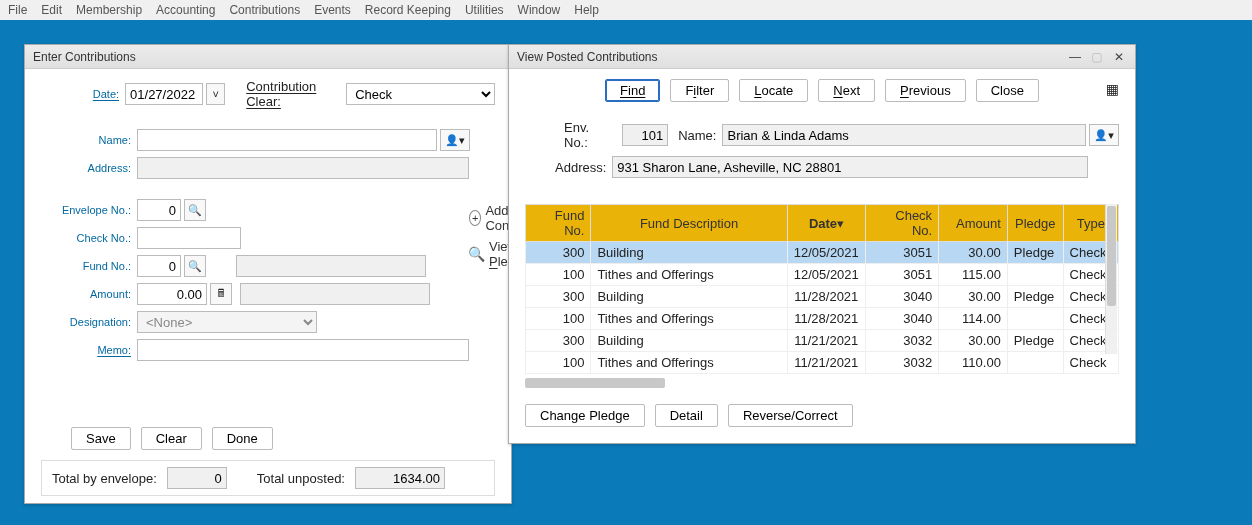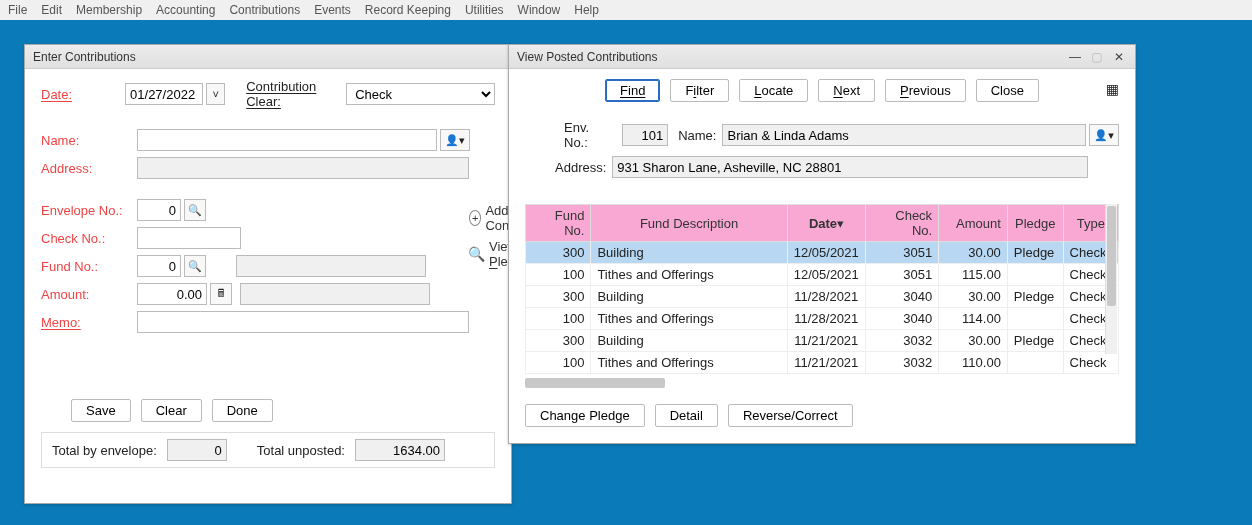--- a/index.html
+++ b/index.html
@@ -9,36 +9,36 @@
 .menubar span { cursor: pointer; }
 
 .window { position: absolute; background: #fff; border: 1px solid #aaa; box-shadow: 0 1px 3px rgba(0,0,0,.2); }
 .titlebar { background: linear-gradient(#ececec,#e0e0e0); height: 24px; display: flex; align-items: center; padding: 0 8px; font-size: 12px; color: #333; border-bottom: 1px solid #ccc; justify-content: space-between;}
 .titlebar .ctrls { display:flex; gap: 6px; color:#444;}
 .titlebar .ctrls span { width:16px; height:16px; display:inline-flex; align-items:center; justify-content:center; font-size:12px; }
 
 .pane { padding: 10px 16px; font-size: 13px; color:#222; }
 
 .row { display: flex; align-items: center; margin-bottom: 6px; }
-.label { width: 96px; padding-right: 6px; font-size: 13px; color:#ef4444; }
+.label { width: 96px; text-align: right; padding-right: 6px; font-size: 11px; color:#0369a1; }
 input.txt, select.txt { height: 22px; border: 1px solid #bbb; padding: 0 4px; font-size: 13px; background:#fff; }
 input.txt[readonly]{background:#f0f0f0;}
 .smallbtn { height:22px;width:22px;display:inline-flex;align-items:center;justify-content:center;border:1px solid #bbb;background:#f8f8f8;font-size:11px;margin-left:3px;}
 
 .btn { border:1px solid #bbb; background:#fff; padding: 3px 14px; font-size:13px; border-radius:2px; cursor:pointer;}
 .btn.hl { border:1px solid #2a6ec4; box-shadow: 0 0 0 1px #2a6ec4 inset;}
 
 .linklike { font-size:13px; color:#333; display:flex;align-items:center;gap:4px; margin-bottom:6px; cursor:pointer;}
 .linklike .ico { width:16px;height:16px;display:inline-flex;align-items:center;justify-content:center;border:1px solid #888;border-radius:50%;font-size:11px;}
 .linklike .ico.q { border:none; font-size:14px;}
 
 .underline { text-decoration: underline; text-decoration-thickness:1px; text-underline-offset:2px; }
 
 .tbl { width:100%; border-collapse:collapse; font-size:13px; }
-.tbl th { background:#f9a8d4; border:1px solid #ddd; padding:3px 6px; font-weight:normal; color:#333;}
+.tbl th { background:#eab308; border:1px solid #ddd; padding:3px 6px; font-weight:normal; color:#333;}
 .tbl td { border:1px solid #eee; padding:3px 6px; }
 .tbl tr.sel td { background:#b7d7f2; }
 .tbl td.r, .tbl th.r { text-align:right; }
 .tbl td.c, .tbl th.c { text-align:center; }
 
 .scrollbar { position:absolute;right:2px;width:12px;background:#f0f0f0;border-left:1px solid #ddd;}
 .scrollbar .thumb{position:absolute;left:1px;right:1px;background:#c8c8c8;border-radius:2px;}
 
 .hzbar { height:10px; background:#c8c8c8; border-radius:2px; margin-top:4px; width:140px;}
 </style>
@@ -103,20 +103,24 @@
           <span class="smallbtn">🔍</span>
           <div style="width:30px;"></div>
           <input class="txt" style="width: 190px;" readonly="">
         </div>
         <div class="row">
           <div class="label">Amount:</div>
           <input class="txt" style="width: 70px; text-align: right;" value="0.00">
           <span class="smallbtn">🖩</span>
           <div style="width:8px;"></div>
           <input class="txt" style="width: 190px;" readonly="">
+        </div>
+        <div class="row">
+          <div class="label">Designation:</div>
+          <select class="txt" style="width:180px;color:#888;background:#f4f4f4;"><option>&lt;None&gt;</option></select>
         </div>
         <div class="row">
           <div class="label"><span class="underline">Memo:</span></div>
           <input class="txt" style="width: 332px;" value="">
         </div>
       </div>
       <div style="width:130px;padding-top:4px;">
         <div class="linklike">
           <span class="ico">+</span>
           <span>Add Contributor</span>

